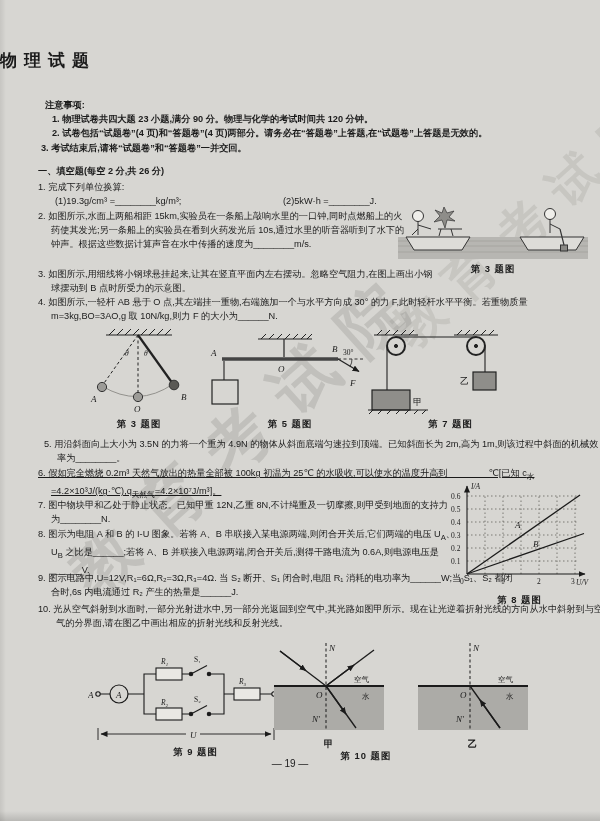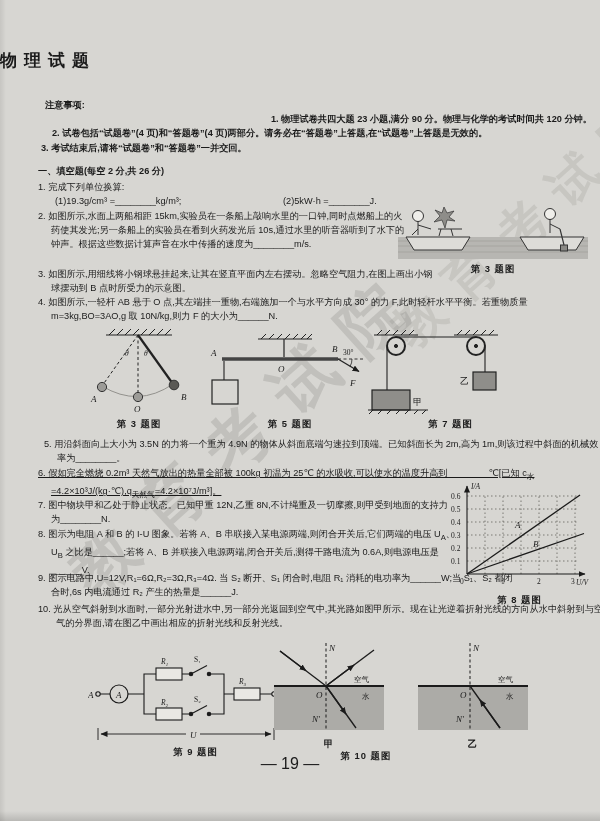--- a/index.html
+++ b/index.html
@@ -35,21 +35,21 @@
 <body>
 
 <div class="sheet">
 
   <div class="wm" style="left:80px;top:575px;font-size:64px;letter-spacing:26px;transform:rotate(-42deg);">教育考试院</div>
   <div class="wm" style="left:400px;top:330px;font-size:50px;letter-spacing:20px;transform:rotate(-42deg);color:rgba(105,105,100,0.15);">教育考试院</div>
 
   <div class="abs title" style="top:54px;left:0;">物理试题</div>
 
   <div class="abs bold" style="top:98px;left:38px;margin-left:7px;">注意事项:</div>
-  <div class="abs bold" style="top:112px;left:52px;width:540px;text-align:right;">1. 物理试卷共四大题 23 小题,满分 90 分。物理与化学的考试时间共 120 分钟。</div>
+  <div class="abs bold" style="top:112px;left:52px;width:540px;">1. 物理试卷共四大题 23 小题,满分 90 分。物理与化学的考试时间共 120 分钟。</div>
   <div class="abs bold" style="top:126px;left:52px;width:545px;">2. 试卷包括“试题卷”(4 页)和“答题卷”(4 页)两部分。请务必在“答题卷”上答题,在“试题卷”上答题是无效的。</div>
   <div class="abs bold" style="top:141px;left:41px;width:540px;">3. 考试结束后,请将“试题卷”和“答题卷”一并交回。</div>
 
   <div class="abs bold" style="top:164px;left:38px;">一、填空题(每空 2 分,共 26 分)</div>
 
   <div class="abs" style="top:180px;left:38px;">1. 完成下列单位换算:</div>
   <div class="abs" style="top:194px;left:55px;">(1)19.3g/cm³ =________kg/m³;</div>
   <div class="abs" style="top:194px;left:283px;">(2)5kW·h =________J.</div>
 
   <div class="abs q" style="top:209px;left:38px;width:357px;">2. 如图所示,水面上两船相距 15km,实验员在一条船上敲响水里的一口钟,同时点燃船上的火药使其发光;另一条船上的实验员在看到火药发光后 10s,通过水里的听音器听到了水下的钟声。根据这些数据计算声音在水中传播的速度为________m/s.</div>
@@ -321,17 +321,17 @@
       <text class="it" x="44" y="82">N′</text>
       <text class="cn sm" x="86" y="42">空气</text>
       <text class="cn sm" x="94" y="59">水</text>
       <text class="it" x="48" y="58">O</text>
     </svg>
     <div class="fig-cap">乙</div>
   </div>
 
   <div class="abs fig-cap" style="top:749px;left:296px;width:140px;">第 10 题图</div>
 
-  <div class="abs" style="top:757px;left:0;width:580px;text-align:center;font-size:16px;">— 19 —</div>
+  <div class="abs" style="top:757px;left:0;width:580px;text-align:center;font-size:10px;">— 19 —</div>
 
   <div class="edge-l"></div>
   <div class="edge-b"></div>
 </div>
 
 </body></html>

